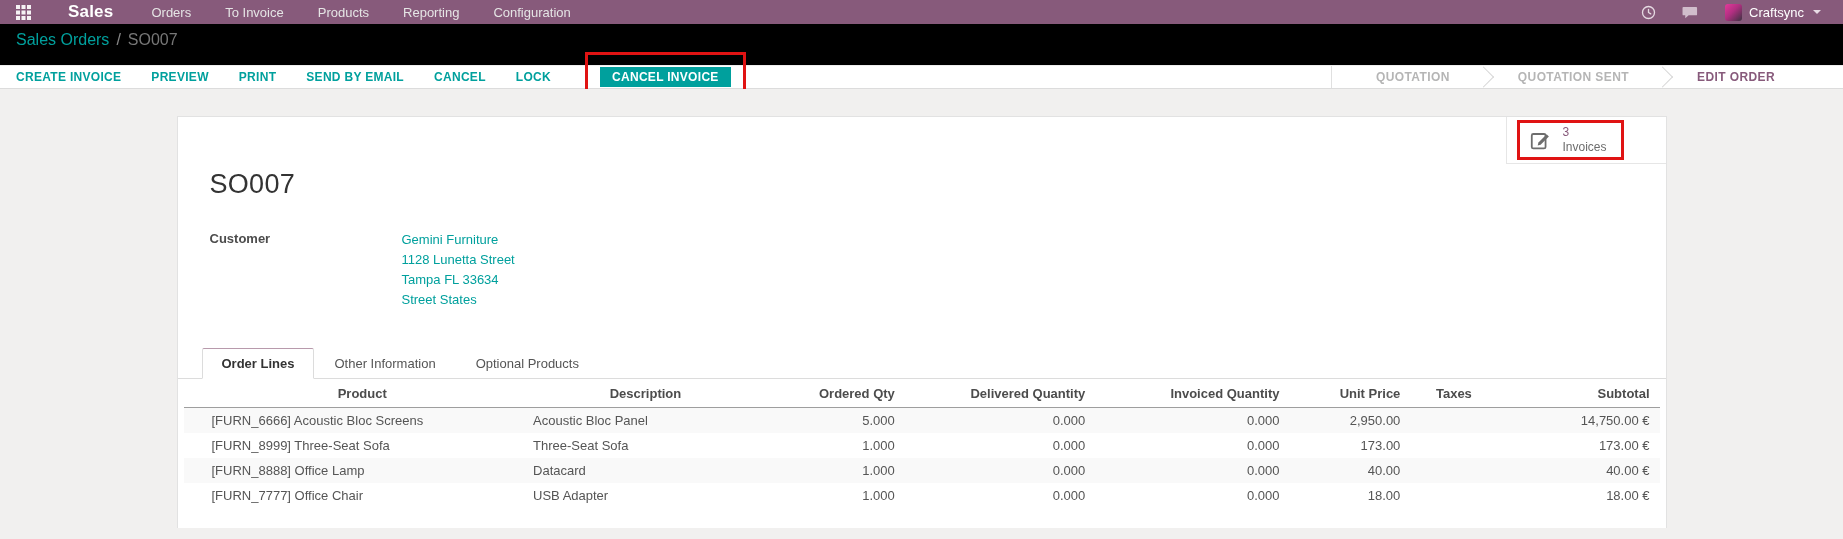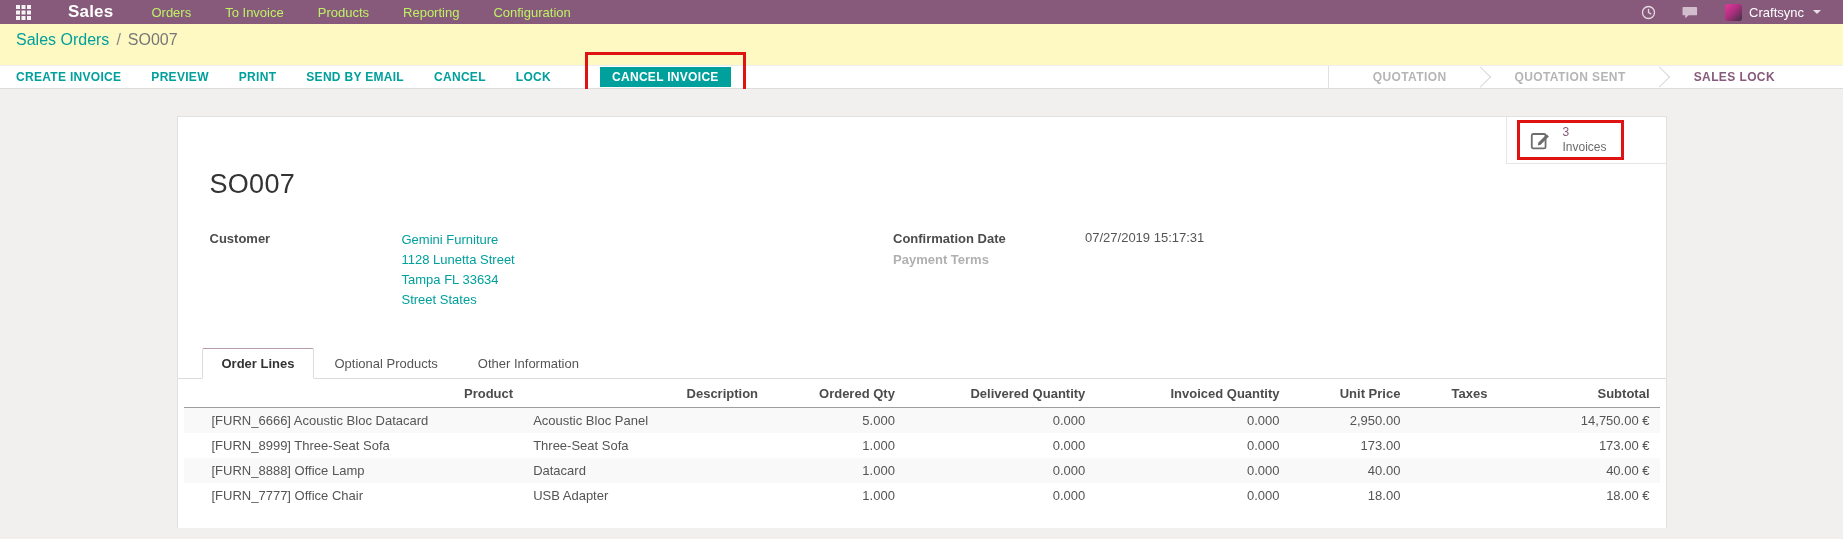--- a/index.html
+++ b/index.html
@@ -6,30 +6,30 @@
   html,body { width:1843px; height:539px; overflow:hidden; }
   body { font-family:"Liberation Sans", sans-serif; font-size:13px; color:#4c4c4c; background:#fff; }
 
   .screen { width:1843px; height:539px; display:flex; flex-direction:column; }
 
   
   .topbar { height:24px; background:#875A7B; display:flex; align-items:center; color:#fff; flex:0 0 auto; }
   .apps-icon { width:46px; height:24px; display:flex; align-items:center; justify-content:center; cursor:pointer; }
   .brand { font-size:17px; font-weight:700; margin:0 38px 0 22px; letter-spacing:.2px; }
   .menus { display:flex; gap:34px; font-size:13px; }
-  .menu-item { color:#bef264; cursor:pointer; }
+  .menu-item { color:#e5e5e5; cursor:pointer; }
   .topbar-right { margin-left:auto; display:flex; align-items:center; gap:26px; padding-right:22px; }
   .tb-icon { display:flex; align-items:center; opacity:.9; cursor:pointer; }
   .user-block { display:flex; align-items:center; gap:7px; cursor:pointer; }
   .avatar { width:17px; height:17px; border-radius:3px; background:linear-gradient(135deg,#e5399b 0%,#b12f81 45%,#3c3242 100%); }
   .user-name { font-size:13px; color:#fff; }
   .caret-down { display:inline-block; width:0; height:0; border-left:4px solid transparent; border-right:4px solid transparent; border-top:4px solid #e8dce5; margin-left:2px; }
 
   
-  .control-panel { background:#fef9c3; padding:7px 0 8px 16px; flex:0 0 auto; }
+  .control-panel { background:#000000; padding:7px 0 8px 16px; flex:0 0 auto; }
   .breadcrumb-row { display:flex; align-items:center; font-size:16px; margin-bottom:8px; }
   .breadcrumb-link { color:#00A09D; cursor:pointer; }
   .breadcrumb-sep { color:#888; margin:0 7px; }
   .breadcrumb-current { color:#777; }
   .cp-row2 { display:flex; align-items:center; position:relative; height:24px; }
   .btn-primary { background:#00A09D; color:#fff; font-size:11px; font-weight:700; letter-spacing:.4px; padding:4px 13px; border:none; border-radius:2px; cursor:pointer; }
   .btn-link-cp { color:#00A09D; font-size:11px; font-weight:700; letter-spacing:.4px; background:none; border:none; margin-left:20px; cursor:pointer; }
   .cp-center { position:absolute; left:0; right:0; display:flex; justify-content:center; gap:26px; pointer-events:none; }
   .dd-btn { color:#666; font-size:13px; display:flex; align-items:center; gap:6px; cursor:pointer; pointer-events:auto; }
   .dd-caret { display:inline-block; width:0; height:0; border-left:4px solid transparent; border-right:4px solid transparent; border-top:5px solid #888; }
@@ -67,21 +67,21 @@
   .flabel.empty { color:#b0b0b0; }
   .fvalue { color:#555; }
   .fvalue.teal div { color:#00A09D; line-height:1.55; cursor:pointer; }
   .frow.qt { margin-top:10px; }
 
   .tabs { display:flex; margin-top:32px; padding-left:24px; border-bottom:1px solid #dcdcdc; }
   .tab { padding:7px 19px; font-size:13px; color:#555; border:1px solid transparent; margin-bottom:-1px; cursor:pointer; border-radius:2px 2px 0 0; }
   .tab.active { background:#fff; border-color:#b89aac #dcdcdc #fff #dcdcdc; font-weight:700; color:#333; }
 
   table.olines { width:calc(100% - 12px); margin:0 6px; border-collapse:collapse; font-size:13px; color:#555; }
-  table.olines th { font-weight:700; color:#4c4c4c; padding:7px 10px 6px; border-bottom:1px solid #9e9e9e; text-align:right; white-space:nowrap; }
+  table.olines th { font-weight:700; color:#4c4c4c; padding:7px 10px 6px; border-bottom:1px solid #9e9e9e; text-align:center; white-space:nowrap; }
   table.olines td { padding:5px 10px; white-space:nowrap; }
   table.olines th:first-child, table.olines td:first-child { padding-left:28px; }
   table.olines tbody tr:nth-child(odd) { background:#f9f9f9; }
   .num { text-align:right !important; }
 </style>
 </head>
 <body>
 
 <div class="screen">
 
@@ -145,21 +145,21 @@
       <button class="sb-btn">SEND BY EMAIL</button>
       <button class="sb-btn">CANCEL</button>
       <button class="sb-btn">LOCK</button>
       <span class="annot-wrap">
         <button class="sb-btn-filled">CANCEL INVOICE</button>
       </span>
     </div>
     <div class="sb-right">
       <span class="step">QUOTATION</span>
       <span class="step">QUOTATION SENT</span>
-      <span class="step active">SALES LOCK</span>
+      <span class="step active">EDIT ORDER</span>
     </div>
   </div>
 
   <div class="content">
     <div class="sheet">
 
       <div class="button-box">
         <div class="smart-annot">
           <svg width="22" height="20" viewBox="0 0 19 18">
             <rect x="1.2" y="3.6" width="12.4" height="13" rx="1.4" fill="none" stroke="#6d6d6d" stroke-width="1.6"></rect>
@@ -179,35 +179,26 @@
           <div class="frow">
             <span class="flabel">Customer</span>
             <span class="fvalue teal">
               <div>Gemini Furniture</div>
               <div>1128 Lunetta Street</div>
               <div>Tampa FL 33634</div>
               <div>Street States</div>
             </span>
           </div>
         </div>
-        <div class="fcol">
-          <div class="frow">
-            <span class="flabel">Confirmation Date</span>
-            <span class="fvalue">07/27/2019 15:17:31</span>
-          </div>
-          <div class="frow">
-            <span class="flabel empty">Payment Terms</span>
-          </div>
-        </div>
       </div>
 
       <div class="tabs">
         <span class="tab active">Order Lines</span>
+        <span class="tab">Other Information</span>
         <span class="tab">Optional Products</span>
-        <span class="tab">Other Information</span>
       </div>
 
       <table class="olines">
         <colgroup>
           <col style="width:342px">
             <col style="width:248px">
             <col style="width:138px">
             <col style="width:192px">
           <col style="width:196px">
             <col style="width:122px">
@@ -221,21 +212,21 @@
             <th class="num">Ordered Qty</th>
             <th class="num">Delivered Quantity</th>
             <th class="num">Invoiced Quantity</th>
             <th class="num">Unit Price</th>
             <th>Taxes</th>
             <th class="num">Subtotal</th>
           </tr>
         </thead>
         <tbody>
           <tr>
-            <td>[FURN_6666] Acoustic Bloc Datacard</td>
+            <td>[FURN_6666] Acoustic Bloc Screens</td>
             <td>Acoustic Bloc Panel</td>
             <td class="num">5.000</td>
             <td class="num">0.000</td>
             <td class="num">0.000</td>
             <td class="num">2,950.00</td>
             <td></td>
             <td class="num">14,750.00 €</td>
           </tr>
           <tr>
             <td>[FURN_8999] Three-Seat Sofa</td>

